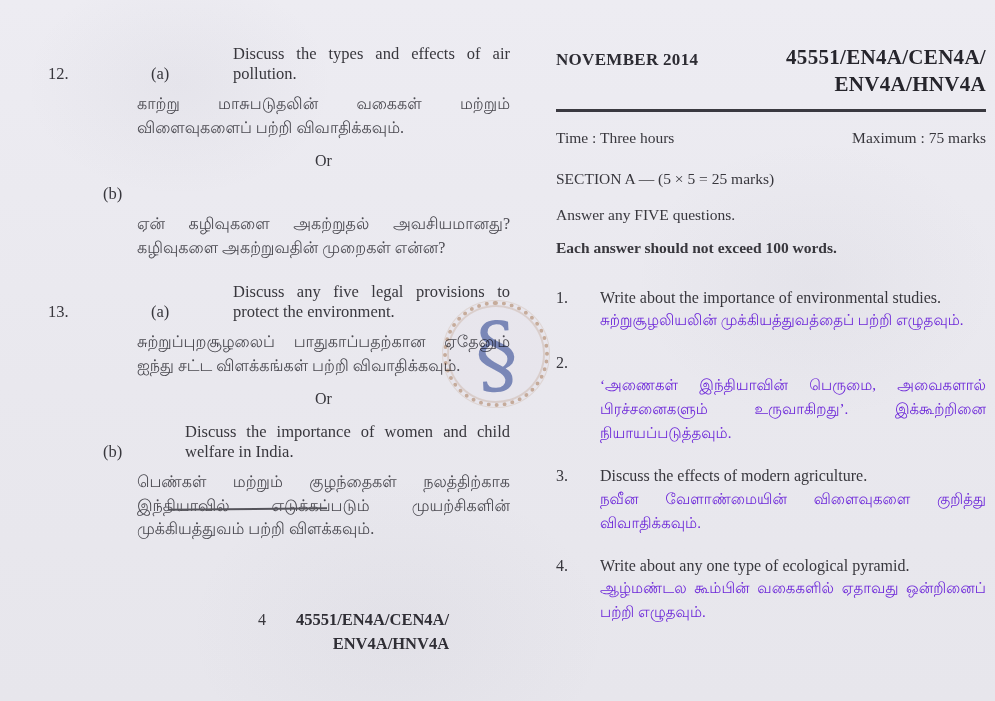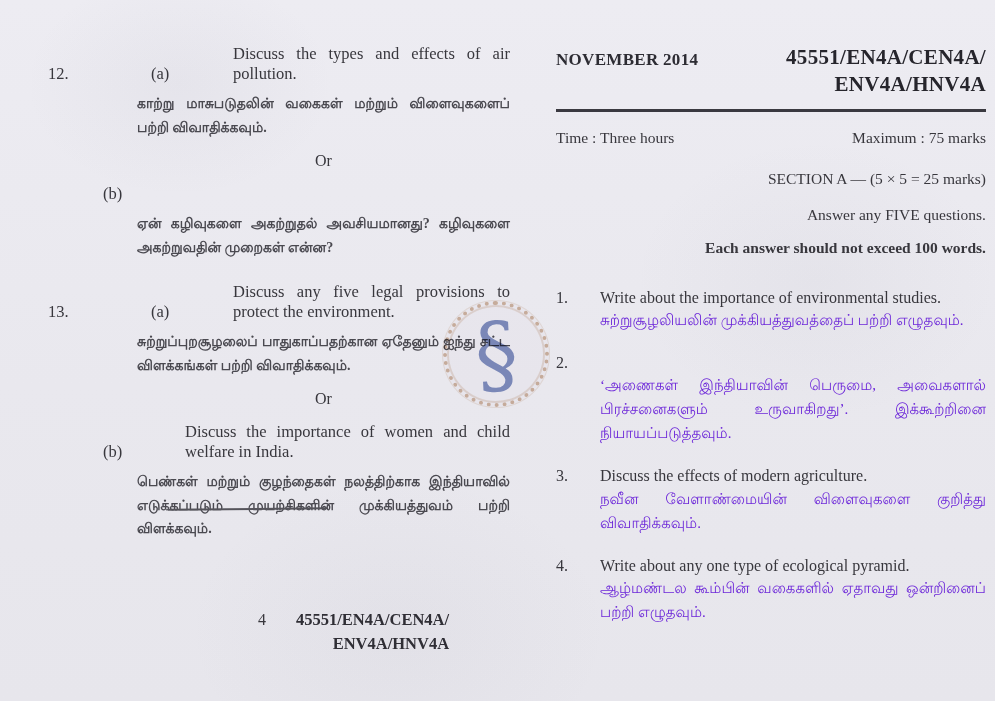--- a/index.html
+++ b/index.html
@@ -16,39 +16,39 @@
   .col{position:absolute;top:44px;}
   .left-col{left:48px;width:462px;}
   .right-col{left:556px;width:430px;}
 
   
   .qline{display:flex;align-items:flex-end;gap:48px;}
   .qnum{flex:none;width:55px;font-size:16.5px;line-height:20px;}
   .qsub{flex:none;width:34px;font-size:16.5px;line-height:20px;}
   .qline.sub{padding-left:55px;}
   .en{margin:0;flex:1;font-size:16.5px;line-height:20px;text-align:justify;}
-  .ta{margin:8px 0 0 89px;font-size:14px;line-height:23.5px;text-align:justify;color:#4a4950;font-weight:bold;}
+  .ta{margin:8px 0 0 89px;font-size:16px;line-height:23.5px;text-align:justify;color:#4a4950;}
   .or{margin:13px 0 13px 89px;text-align:center;font-size:16px;font-family:Liberation Serif, serif;}
   .gap-q{margin-top:23px;}
   .gap-sub{margin-top:14px;}
 
   .end-rule{position:absolute;left:168px;top:508px;width:159px;height:1.6px;
     background:#55545b;transform:rotate(-.5deg);}
 
   footer{position:absolute;left:258px;top:608px;display:flex;gap:30px;align-items:flex-start;}
   .pg{font-size:16px;line-height:24px;}
   .codes{font-weight:bold;font-size:16.5px;line-height:24px;text-align:right;color:#2f2e35;}
 
   
   .paper-header{display:flex;justify-content:space-between;align-items:flex-start;}
   .session{font-weight:bold;font-size:17px;letter-spacing:.3px;padding-top:6px;color:#2d2c33;}
   .code{font-weight:bold;font-size:21px;line-height:27px;text-align:right;letter-spacing:.3px;color:#26252c;}
   .hr{margin-top:11px;height:2.6px;background:#3a3940;}
   .time-row{display:flex;justify-content:space-between;font-size:15.5px;margin-top:17px;gap:12px;}
-  .center{text-align:right;font-size:15.5px;margin:0;}
+  .center{text-align:left;font-size:15.5px;margin:0;}
   .section-heading{margin-top:23px;}
   .instr1{margin-top:18px;}
   .instr2{margin-top:15px;font-weight:bold;}
   .rq{display:flex;align-items:flex-start;}
   .rq .qnum{width:44px;font-size:16px;}
   .rq .en{font-size:16px;line-height:20.5px;}
   .rq-ta{margin:0 0 0 44px;font-size:15px;line-height:24px;text-align:justify;color:#6d28d9;}
   .rq1{margin-top:31px;}
   .rq-gap{margin-top:21px;}
 

